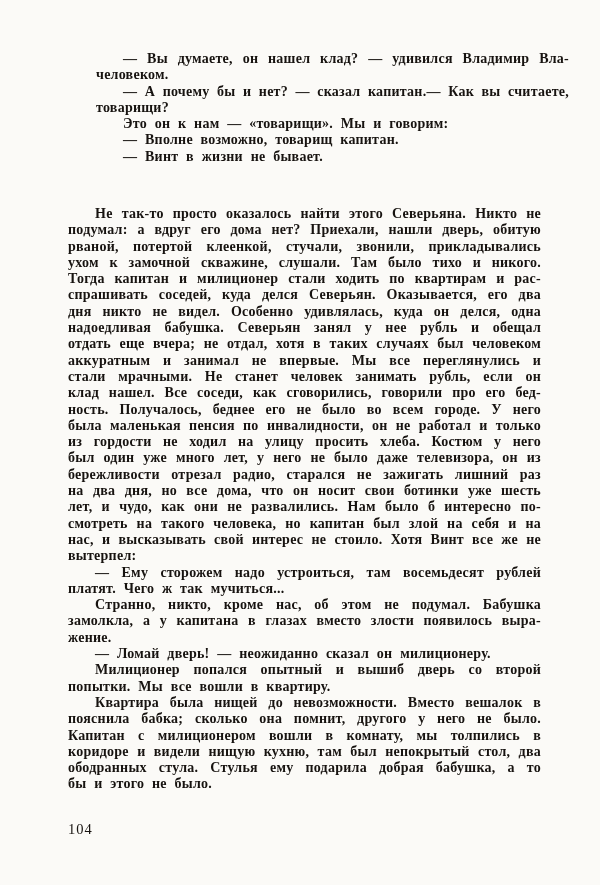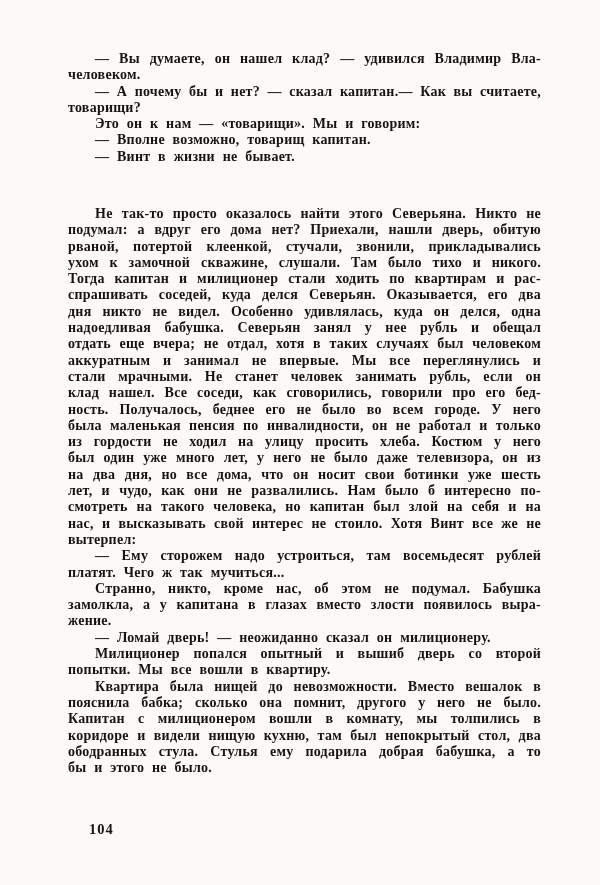--- a/index.html
+++ b/index.html
@@ -17,21 +17,21 @@
   }
   .book-page {
     position: absolute;
     inset: 0;
   }
   .text-block {
     position: absolute;
     left: 68px;
     width: 473px;
   }
-  .section-dialogue { top: 51px; }
+  .section-dialogue { top: 51px; margin-left: 28px; }
   .section-narrative { top: 206px; }
   .paragraph { margin: 0; }
   .line {
     font-size: 14px;
     font-weight: 600;
     line-height: 16.3px;
     height: 16.3px;
     overflow: hidden;
     letter-spacing: 0.25px;
     text-align: justify;
@@ -43,23 +43,22 @@
   .line.last {
     text-align-last: left;
     -moz-text-align-last: left;
     word-spacing: 4px;
   }
   .page-number {
     position: absolute;
     left: 68px;
     top: 821px;
     font-size: 14.5px;
-    font-weight: 700;
+    font-weight: 400;
     letter-spacing: 1px;
-    margin-left: 21px;
   }
 </style>
 </head>
 <body style="background: rgb(251, 250, 247); color: rgb(23, 19, 16);">
 
 <div class="book-page">
   <div class="text-block section-dialogue">
       <div class="paragraph">
         <div class="line first">— Вы думаете, он нашел клад? — удивился Владимир Вла-</div>
         <div class="line last">человеком.</div>
@@ -89,20 +88,21 @@
         <div class="line">дня никто не видел. Особенно удивлялась, куда он делся, одна</div>
         <div class="line">надоедливая бабушка. Северьян занял у нее рубль и обещал</div>
         <div class="line">отдать еще вчера; не отдал, хотя в таких случаях был человеком</div>
         <div class="line">аккуратным и занимал не впервые. Мы все переглянулись и</div>
         <div class="line">стали мрачными. Не станет человек занимать рубль, если он</div>
         <div class="line">клад нашел. Все соседи, как сговорились, говорили про его бед-</div>
         <div class="line">ность. Получалось, беднее его не было во всем городе. У него</div>
         <div class="line">была маленькая пенсия по инвалидности, он не работал и только</div>
         <div class="line">из гордости не ходил на улицу просить хлеба. Костюм у него</div>
         <div class="line">был один уже много лет, у него не было даже телевизора, он из</div>
+        <div class="line">бережливости отрезал радио, старался не зажигать лишний раз</div>
         <div class="line">на два дня, но все дома, что он носит свои ботинки уже шесть</div>
         <div class="line">лет, и чудо, как они не развалились. Нам было б интересно по-</div>
         <div class="line">смотреть на такого человека, но капитан был злой на себя и на</div>
         <div class="line">нас, и высказывать свой интерес не стоило. Хотя Винт все же не</div>
         <div class="line last">вытерпел:</div>
       </div>
       <div class="paragraph">
         <div class="line first">— Ему сторожем надо устроиться, там восемьдесят рублей</div>
         <div class="line last">платят. Чего ж так мучиться...</div>
       </div>

